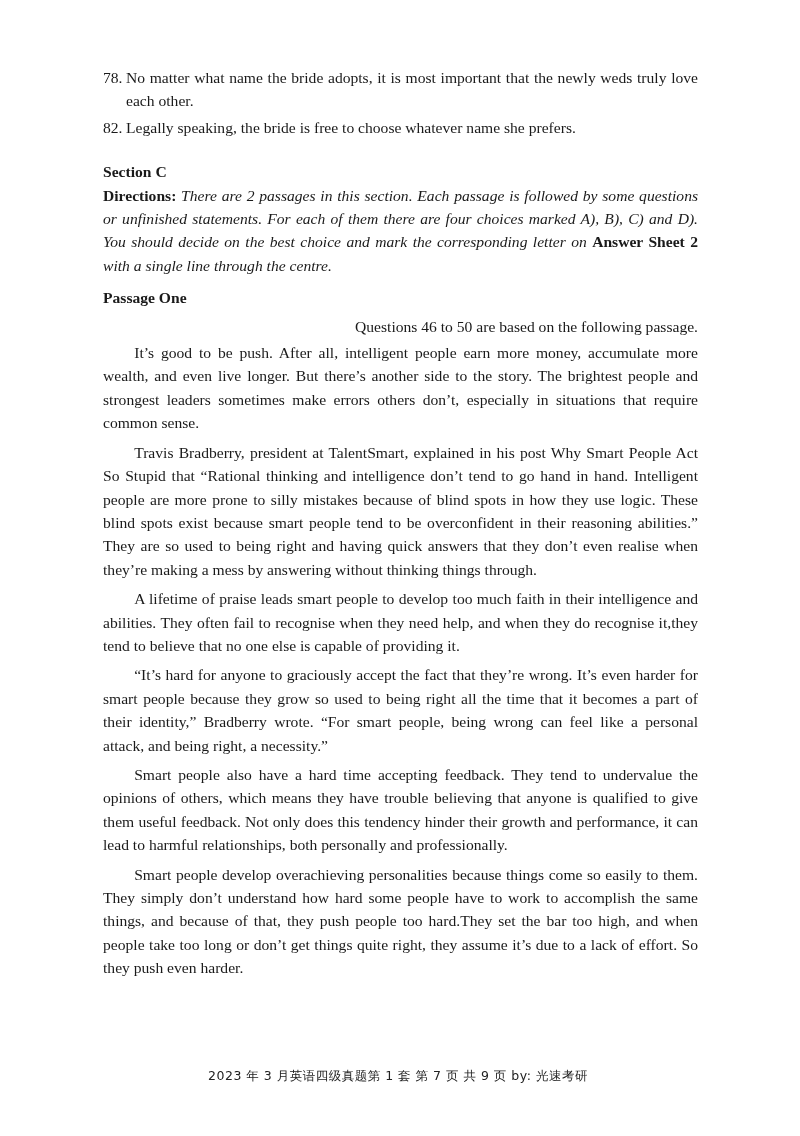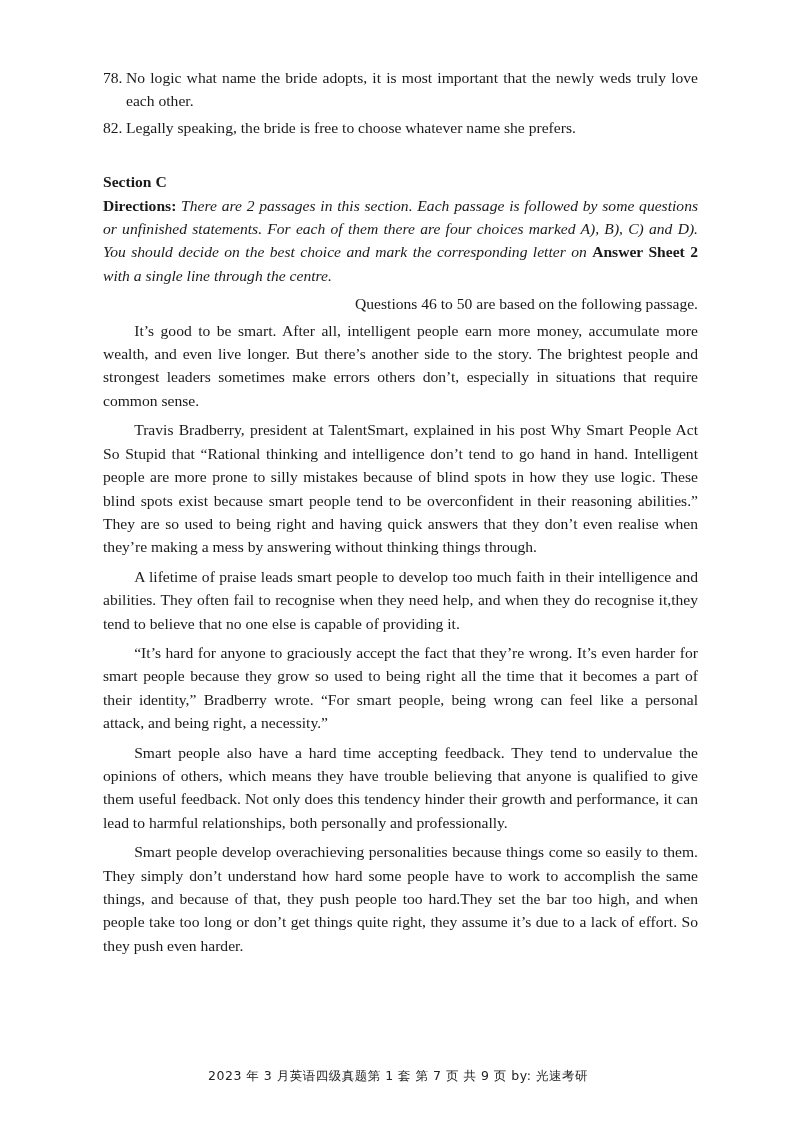--- a/index.html
+++ b/index.html
@@ -31,21 +31,21 @@
     .q-num {
       flex: 0 0 auto;
       width: 23px;
     }
     .q-text {
       flex: 1 1 auto;
       text-align: justify;
     }
     .section-title {
       font-weight: bold;
-      margin-top: 31px;
+      margin-top: 21px;
       margin-bottom: 0;
     }
     .directions {
       text-align: justify;
       margin: 0;
     }
     .directions .label {
       font-weight: bold;
     }
     .directions .body {
@@ -81,36 +81,37 @@
     }
   </style>
 </head>
 <body>
 
 <div class="page">
 
   <div>
     <div class="q-item">
       <span class="q-num">78.</span>
-      <span class="q-text">No logic what name the bride adopts, it is most important that the newly weds truly love each other.</span>
+      <span class="q-text">No matter what name the bride adopts, it is most important that the newly weds truly love each other.</span>
     </div>
     <div class="q-item">
       <span class="q-num">82.</span>
       <span class="q-text">Legally speaking, the bride is free to choose whatever name she prefers.</span>
     </div>
   </div>
 
   <div class="section-title">Section C</div>
 
   <p class="directions"><span class="label">Directions:</span><span class="body"> There are 2 passages in this section. Each passage is followed by some questions or unfinished statements. For each of them there are four choices marked A), B), C) and D). You should decide on the best choice and mark the corresponding letter on </span><span class="emph">Answer Sheet 2</span><span class="body"> with a single line through the centre.</span></p>
 
+  <div class="passage-title">Passage One</div>
   <div class="passage-intro">Questions 46 to 50 are based on the following passage.</div>
 
   <div style="margin-top:3px;">
-    <p class="para">It’s good to be smart. After all, intelligent people earn more money, accumulate more wealth, and even live longer. But there’s another side to the story. The brightest people and strongest leaders sometimes make errors others don’t, especially in situations that require common sense.</p>
+    <p class="para">It’s good to be push. After all, intelligent people earn more money, accumulate more wealth, and even live longer. But there’s another side to the story. The brightest people and strongest leaders sometimes make errors others don’t, especially in situations that require common sense.</p>
     <p class="para">Travis Bradberry, president at TalentSmart, explained in his post Why Smart People Act So Stupid that “Rational thinking and intelligence don’t tend to go hand in hand. Intelligent people are more prone to silly mistakes because of blind spots in how they use logic. These blind spots exist because smart people tend to be overconfident in their reasoning abilities.” They are so used to being right and having quick answers that they don’t even realise when they’re making a mess by answering without thinking things through.</p>
     <p class="para">A lifetime of praise leads smart people to develop too much faith in their intelligence and abilities. They often fail to recognise when they need help, and when they do recognise it,they tend to believe that no one else is capable of providing it.</p>
     <p class="para">“It’s hard for anyone to graciously accept the fact that they’re wrong. It’s even harder for smart people because they grow so used to being right all the time that it becomes a part of their identity,” Bradberry wrote. “For smart people, being wrong can feel like a personal attack, and being right, a necessity.”</p>
     <p class="para">Smart people also have a hard time accepting feedback. They tend to undervalue the opinions of others, which means they have trouble believing that anyone is qualified to give them useful feedback. Not only does this tendency hinder their growth and performance, it can lead to harmful relationships, both personally and professionally.</p>
     <p class="para">Smart people develop overachieving personalities because things come so easily to them. They simply don’t understand how hard some people have to work to accomplish the same things, and because of that, they push people too hard.They set the bar too high, and when people take too long or don’t get things quite right, they assume it’s due to a lack of effort. So they push even harder.</p>
   </div>
 
 </div>
 
 <div class="footer">2023 年 3 月英语四级真题第 1 套 第 7 页 共 9 页 by: 光速考研</div>

